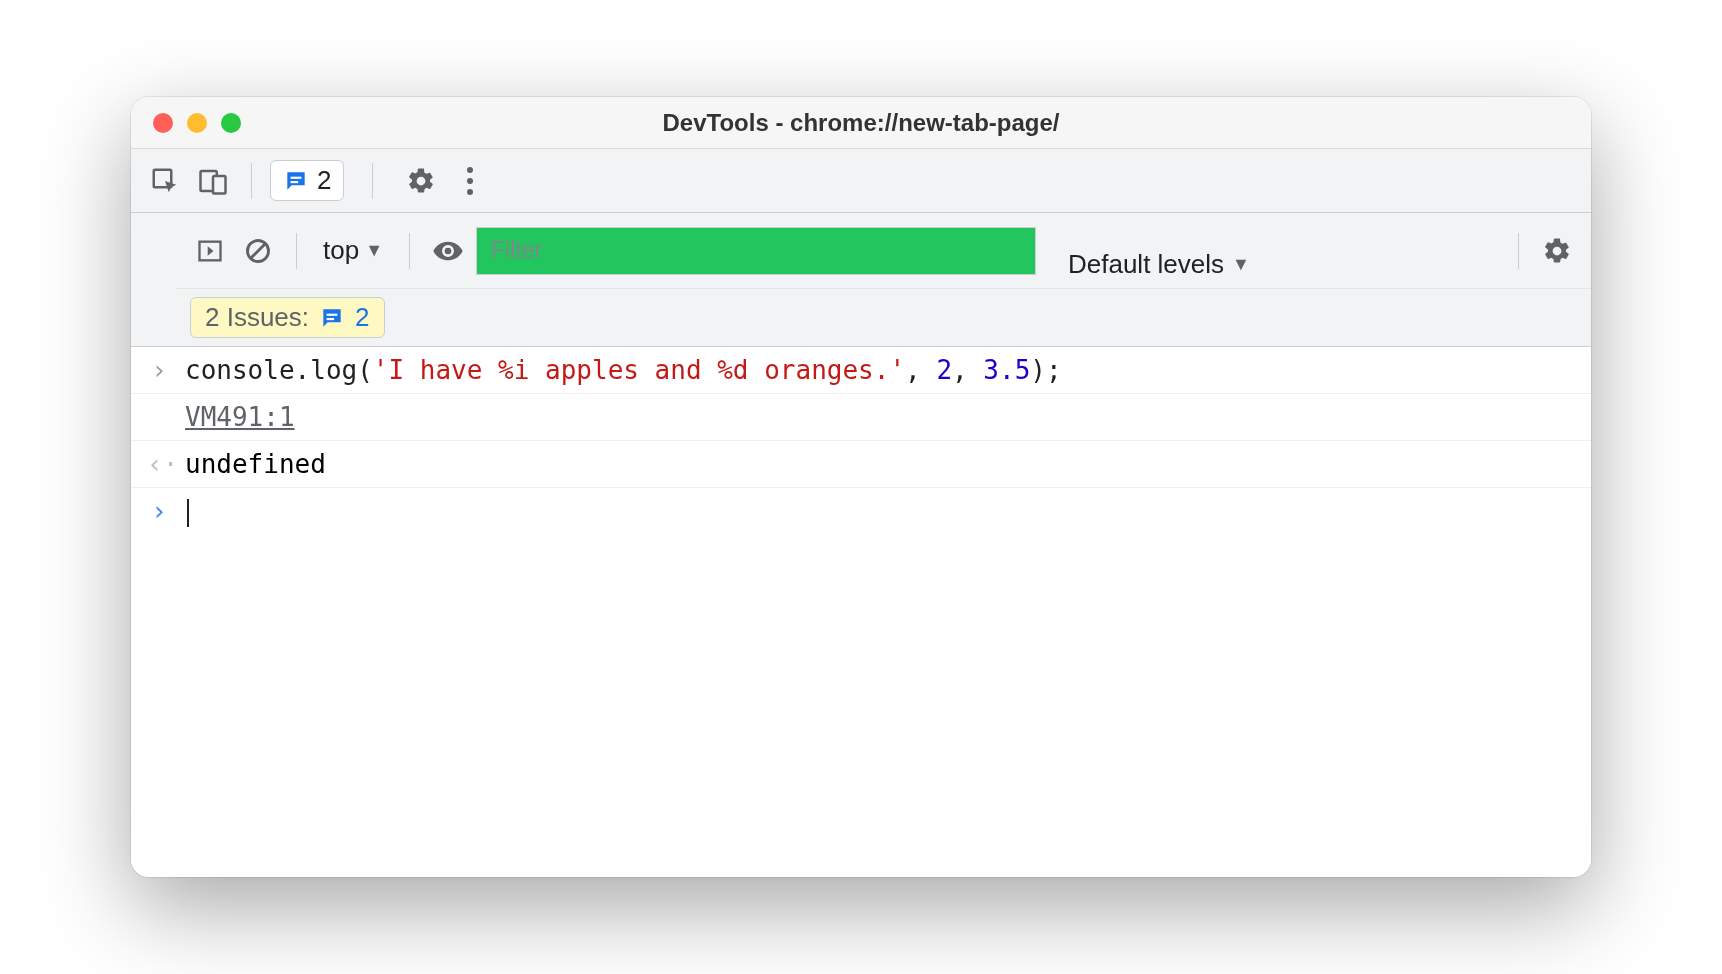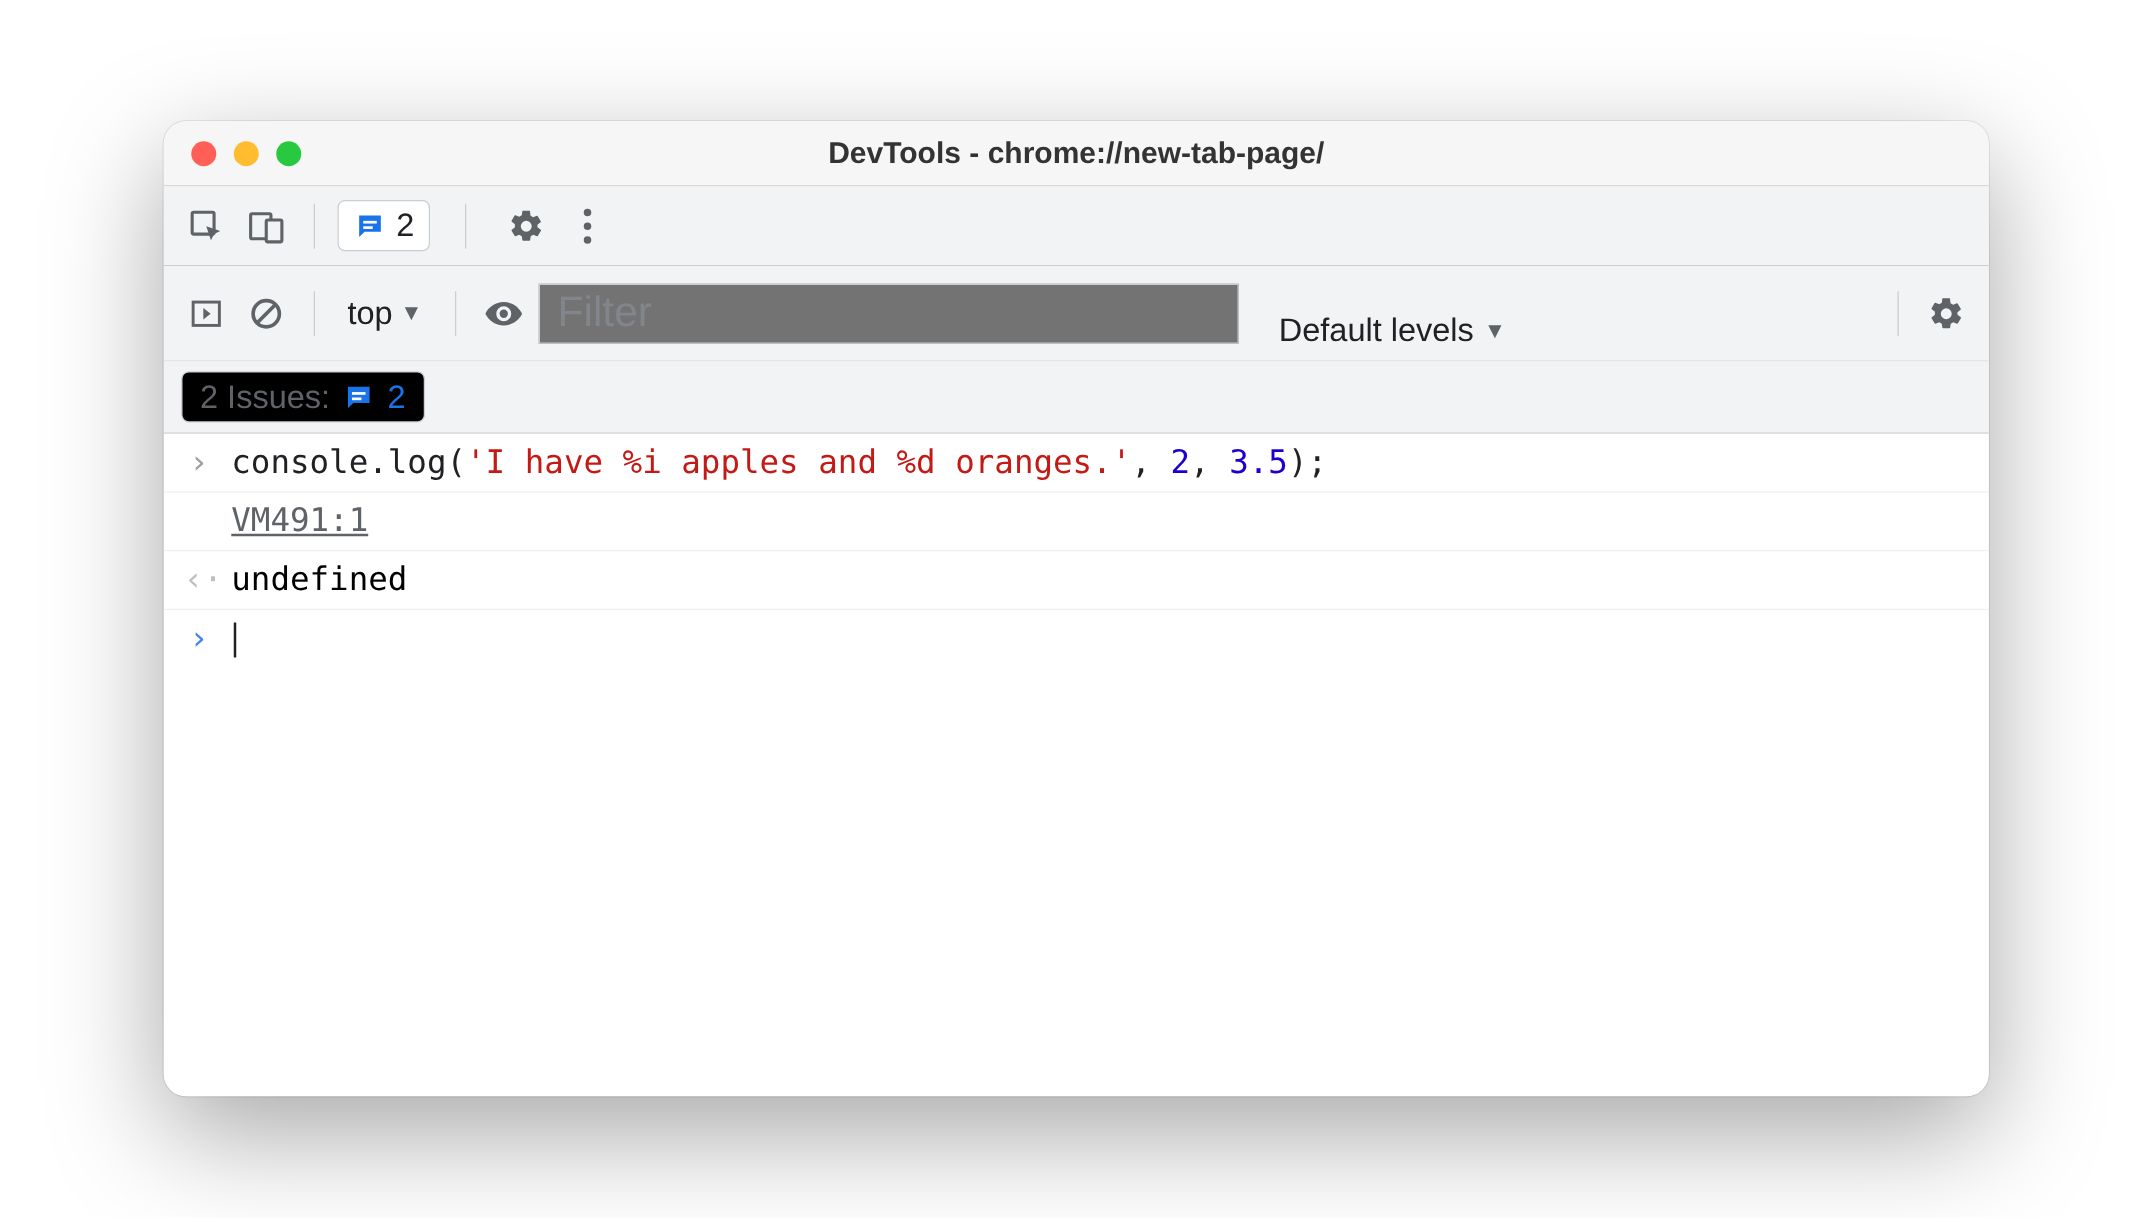--- a/index.html
+++ b/index.html
@@ -79,47 +79,48 @@
 .issues-pill .cnt { font-size: 26px; color: #202124; }
 .gear { font-size: 30px; }
 .kebab { display: flex; flex-direction: column; gap: 5px; padding: 0 8px; cursor: pointer; }
 .kebab span { width: 6px; height: 6px; background:#5f6368; border-radius:50%; }
 
 .toolbar {
   background: #f1f3f4;
   border-bottom: 1px solid #cacdd1;
   display: flex;
   flex-direction: column;
+  padding-left: 45px;
 }
 .toolbar-row1 {
   display: flex; align-items: center; padding: 8px 14px; gap: 8px;
   border-bottom: 1px solid #e3e5e7;
 }
 .ctx { display: flex; align-items: center; gap: 6px; font-size: 26px; color: #202124; cursor: pointer; padding: 0 8px; }
 .ctx .tri { font-size: 18px; color: #5f6368; }
 .eye { font-size: 30px; color: #5f6368; }
 .filter-input {
   flex: 0 0 560px;
   height: 48px;
   border: 1px solid #cacdd1;
-  background: #737373;
-  font-size: 34px;
+  background: #22c55e;
+  font-size: 23px;
   padding: 0 14px;
   color: #202124;
 }
 .filter-input::placeholder { color: #80868b; }
 .levels { font-size: 26px; color: #202124; display:flex; align-items:center; gap:8px; cursor:pointer; margin-left: 24px; margin-top: 28px; }
 .levels .tri { font-size: 18px; color: #5f6368; }
 .spacer { flex: 1; }
 
 .toolbar-row2 { padding: 8px 14px; }
 .issues-box {
   display: inline-flex; align-items: center; gap: 10px;
   border: 1.5px solid #cacdd1; border-radius: 6px;
-  background: #000000; padding: 4px 14px;
+  background: #fef9c3; padding: 4px 14px;
   font-size: 26px; color: #5f6368; cursor: pointer;
 }
 .issues-box .chat { color: #1a73e8; }
 .issues-box .cnt { color: #1a73e8; }
 
 .console-body {
   flex: 1;
   background: #fff;
   font-family: Menlo, Consolas, monospace;
   font-size: 26px;

